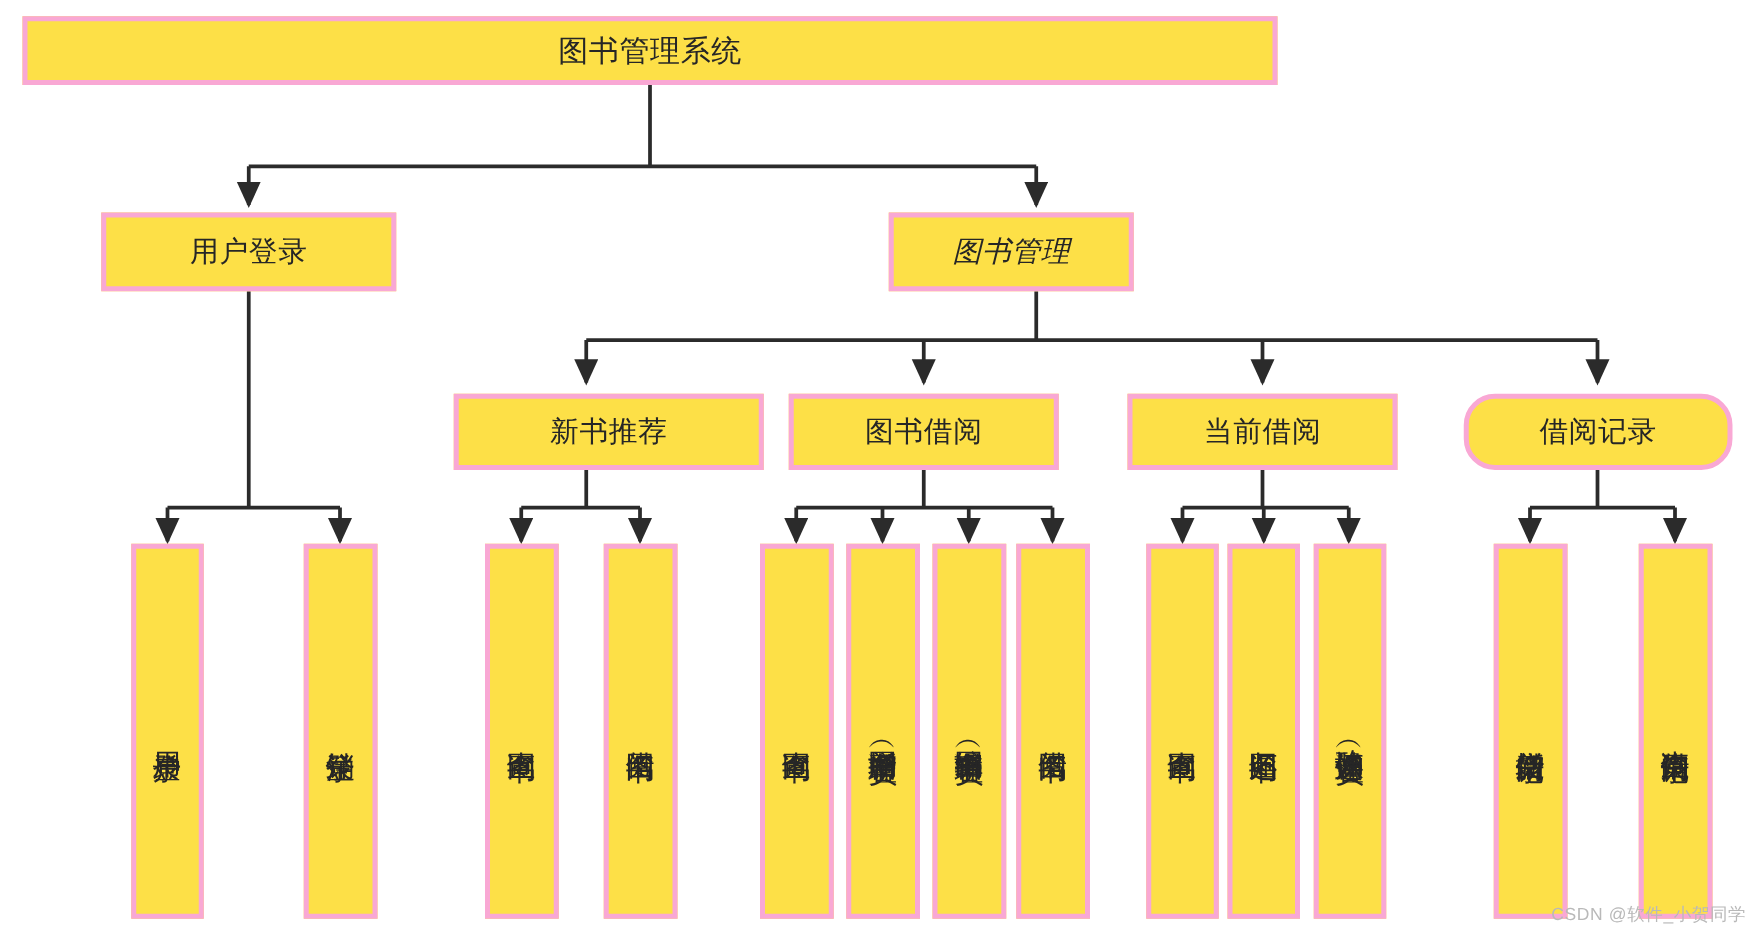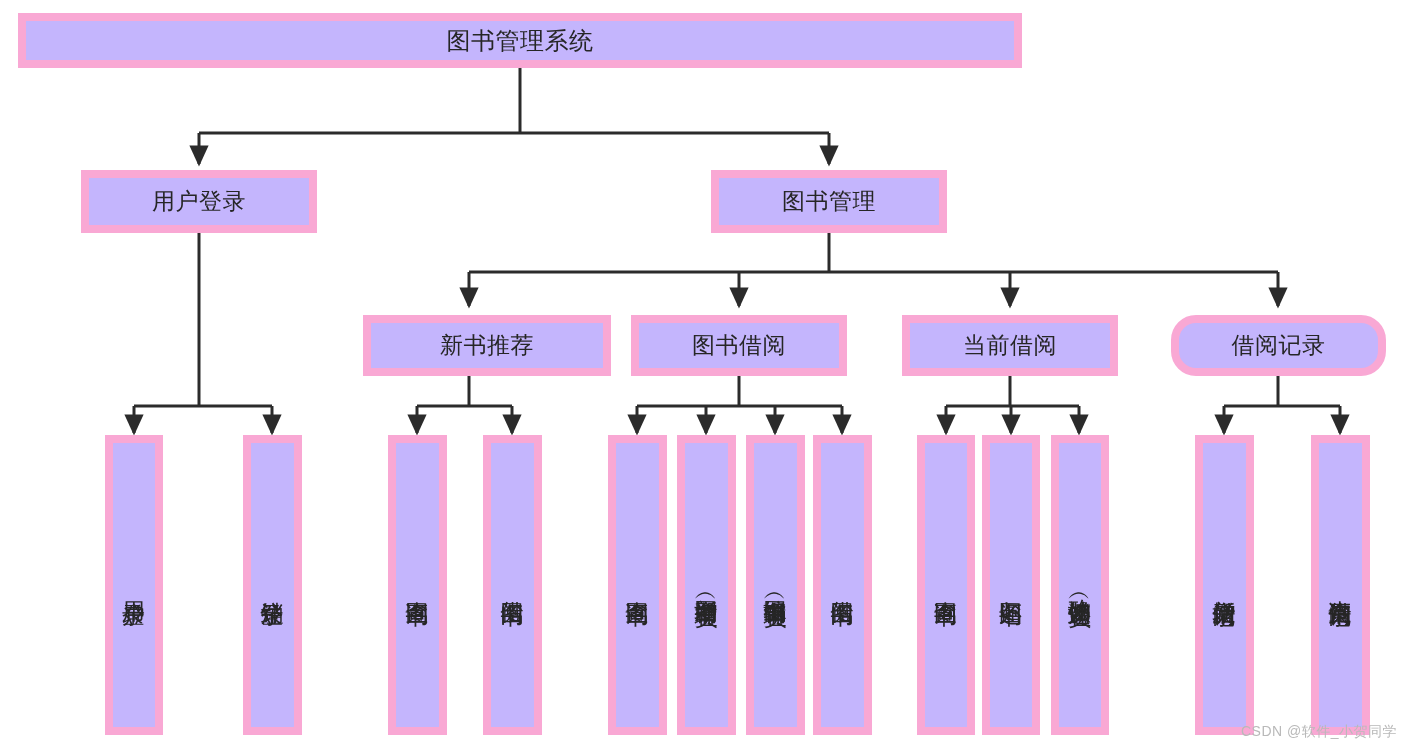--- a/index.html
+++ b/index.html
@@ -22,22 +22,22 @@
     position: absolute;
     left: 0;
     top: 0;
     width: 1405px;
     height: 747px;
     pointer-events: none;
   }
   .node {
     position: absolute;
     box-sizing: border-box;
-    background: #c4b5fd;
-    border: 8px solid #f9a8d4;
+    background: #fde047;
+    border: 4px solid #f9a8d4;
     display: flex;
     align-items: center;
     justify-content: center;
     color: #262626;
   }
   .node.horiz {
     font-size: 23px;
     letter-spacing: 0.5px;
   }
   .node.vert {
@@ -129,21 +129,21 @@
     </g>
   </svg>
 
   <div class="node horiz root" style="left:18px; top:13px; width:1004px; height:55px;">
     <span>图书管理系统</span>
   </div>
 
   <div class="node horiz" style="left:81px; top:170px; width:236px; height:63px;">
     <span>用户登录</span>
   </div>
-  <div class="node horiz" style="left:711px; top:170px; width:236px; height:63px;">
+  <div class="node horiz" style="left:711px; top:170px; width:196px; height:63px;font-style:italic;">
     <span>图书管理</span>
   </div>
 
   <div class="node horiz" style="left:363px; top:315px; width:248px; height:61px;">
     <span>新书推荐</span>
   </div>
   <div class="node horiz" style="left:902px; top:315px; width:216px; height:61px;">
     <span>当前借阅</span>
   </div>
   <div class="node horiz" style="left:631px; top:315px; width:216px; height:61px;">

